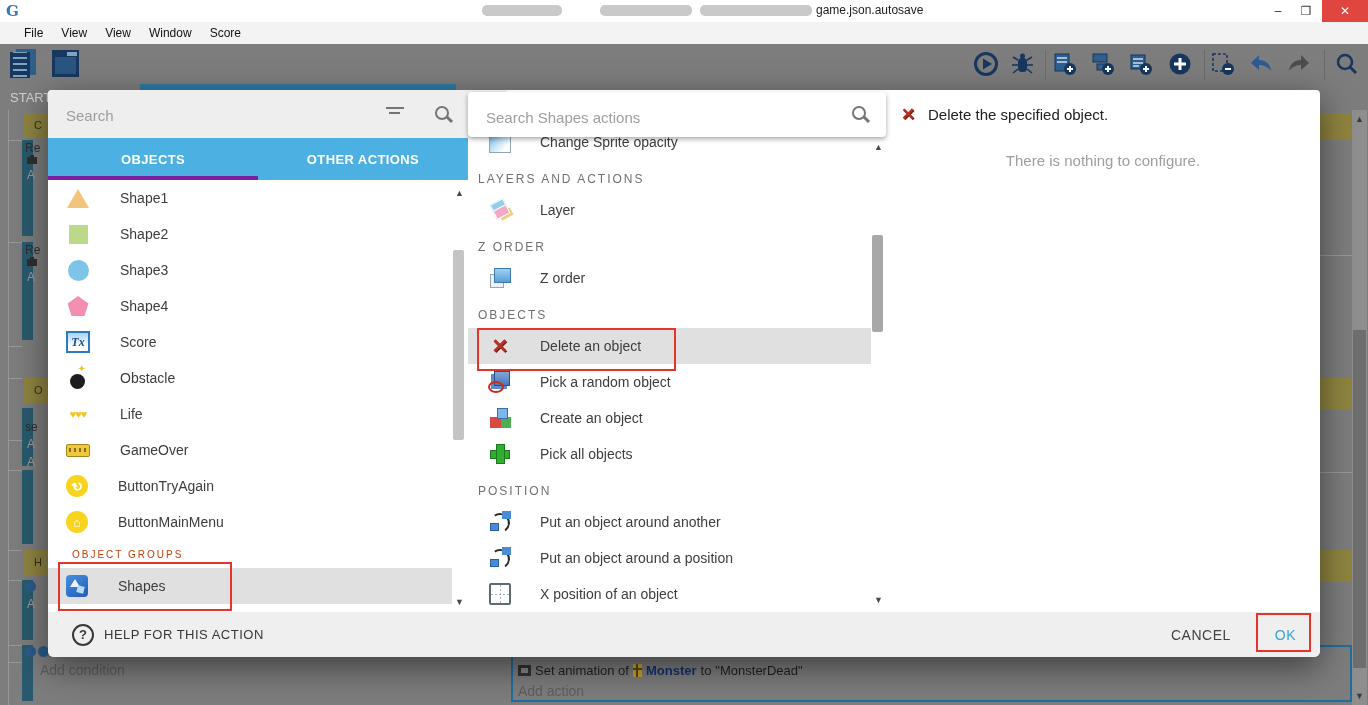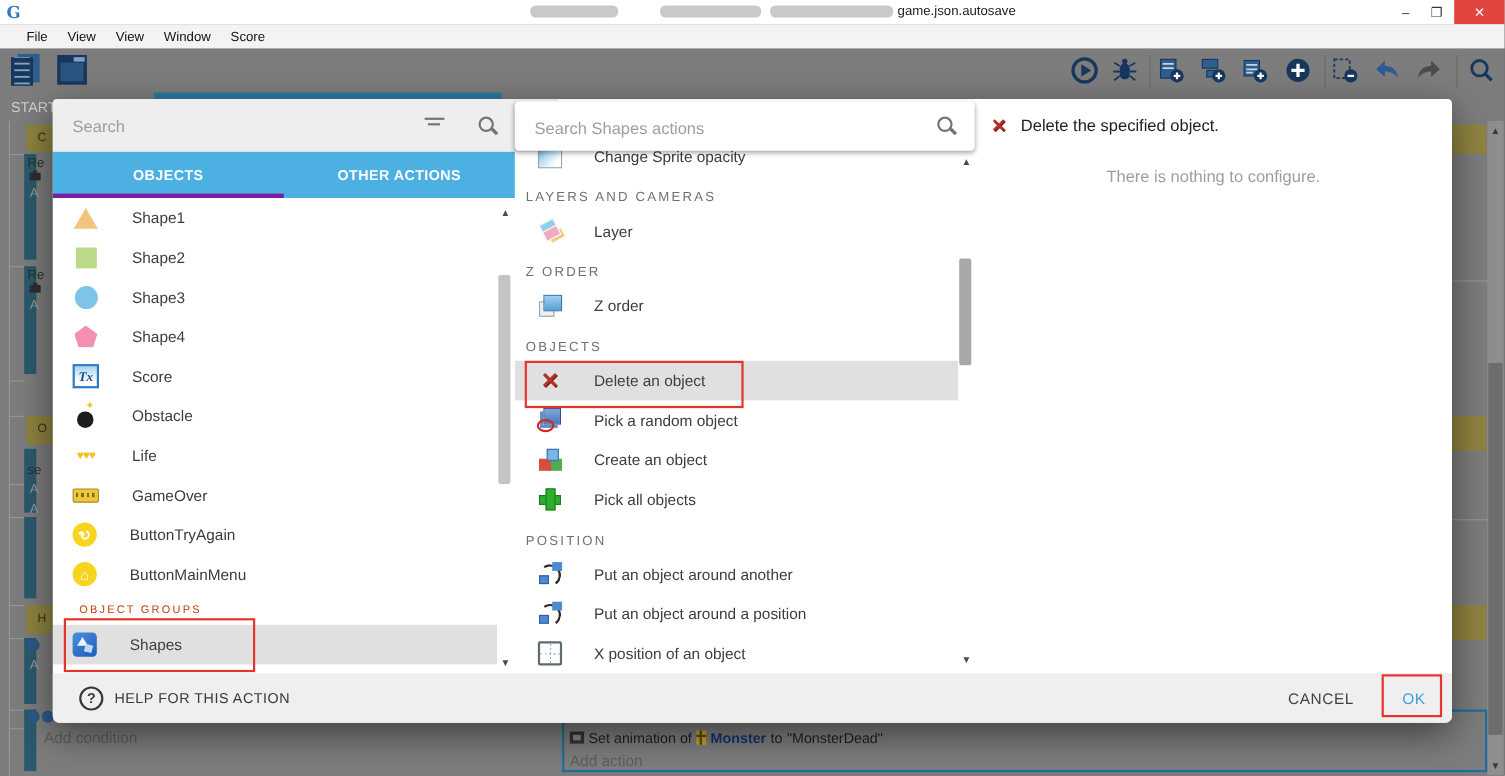--- a/index.html
+++ b/index.html
@@ -401,21 +401,21 @@
       </div>
     <span class="abs arr-d" style="left:407px;top:98px;">▲</span>
     <div class="abs sb-thumb" style="left:405px;top:160px;height:190px;"></div>
     <span class="abs arr-d" style="left:407px;top:507px;">▼</span>
 
     <div id="mid-list" class="abs">
         <div class="mrow">
           <span class="ic i-opacity-icon"></span>
           <span class="lbl">Change Sprite opacity</span>
         </div>
-        <div class="mhead">LAYERS AND CAMERAS</div>
+        <div class="mhead">LAYERS AND ACTIONS</div>
         <div class="mrow">
           <span class="ic i-layer-icon"></span>
           <span class="lbl">Layer</span>
         </div>
         <div class="mhead">Z ORDER</div>
         <div class="mrow">
           <span class="ic i-z-order-icon"></span>
           <span class="lbl">Z order</span>
         </div>
         <div class="mhead">OBJECTS</div>

